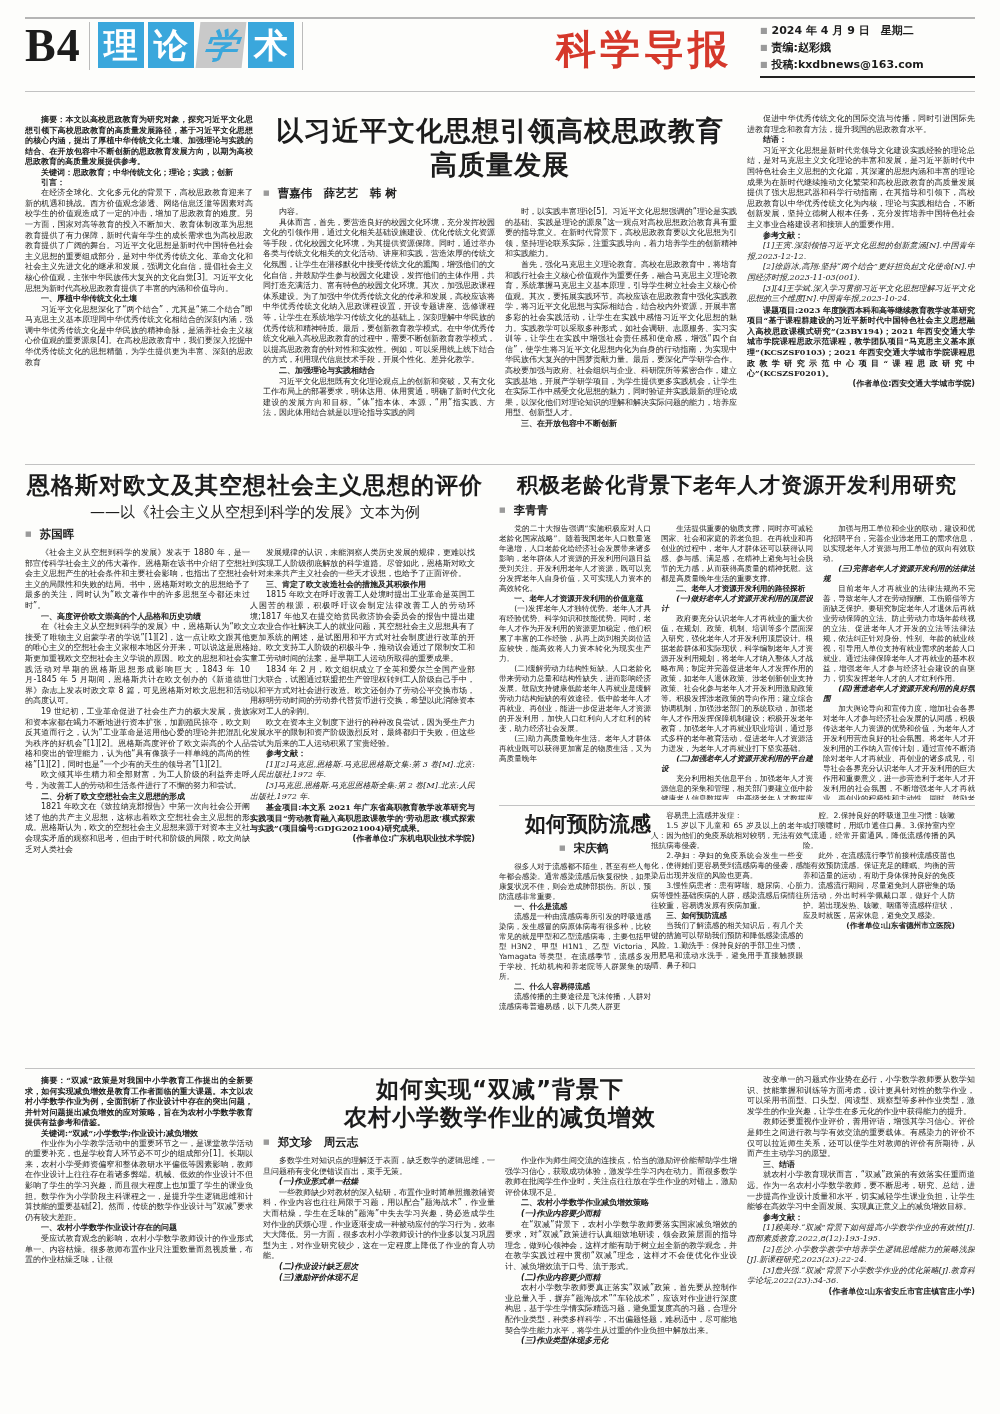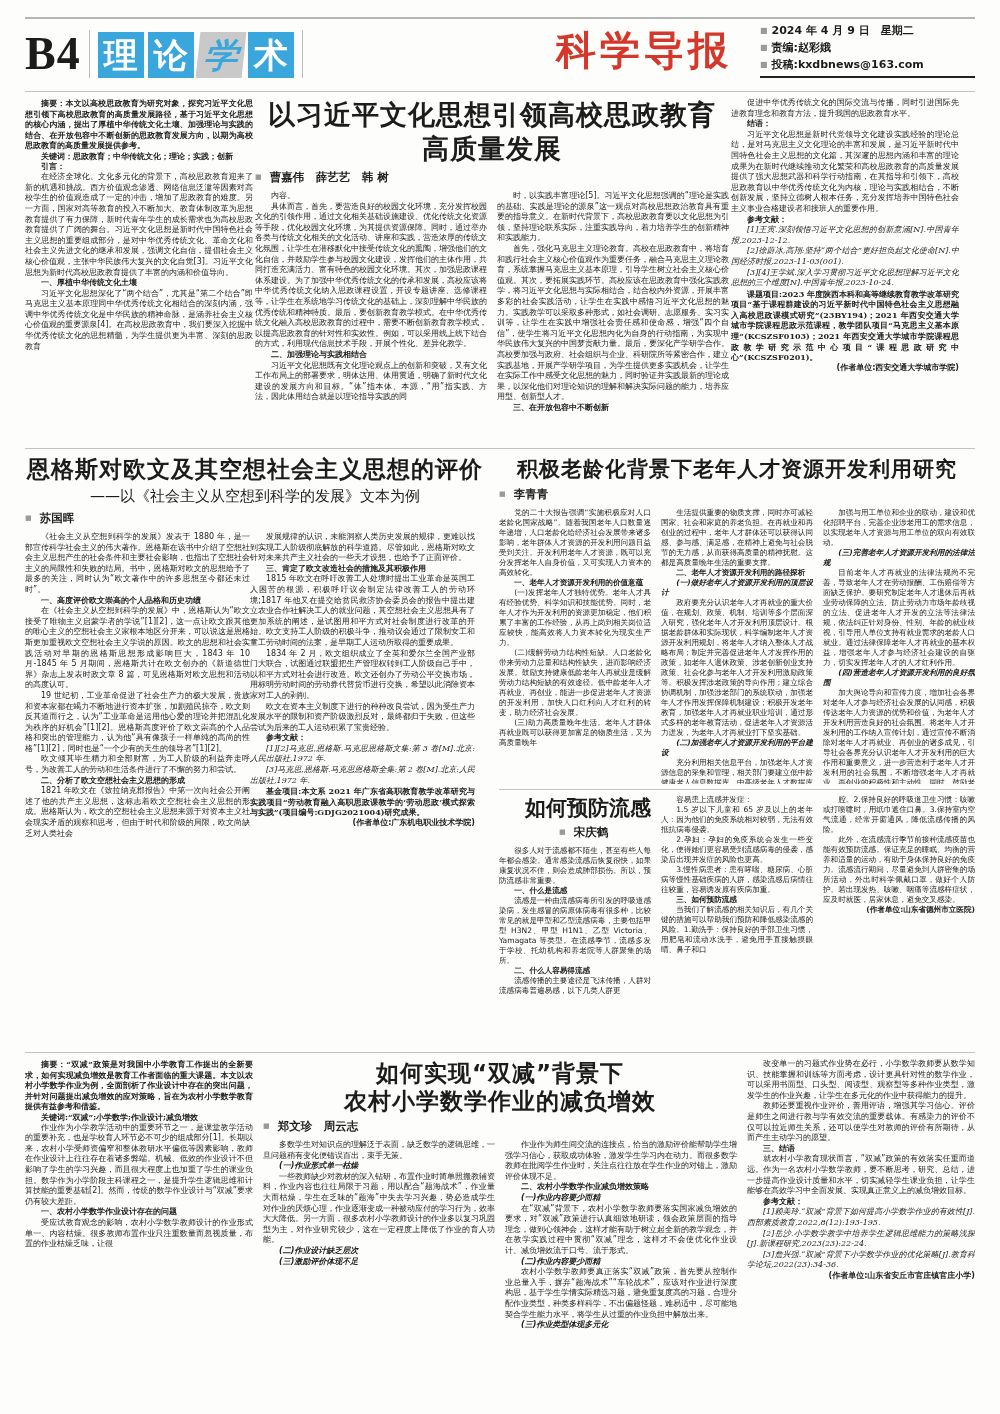--- a/index.html
+++ b/index.html
@@ -4,21 +4,21 @@
 <style>
   *{margin:0;padding:0;box-sizing:border-box}
   html,body{background:#f2f2f0}
   body{width:1000px;height:1414px;margin:0 auto;background:#fdfdfb;color:#1c1c1c;
        font-family:"DejaVu Sans","Liberation Sans",sans-serif;overflow:hidden}
   .page{padding:0 25px;position:relative}
 
   
   header{position:relative;height:86px}
   .hdr-topline{position:absolute;left:0;right:0;top:17px;border-top:2px solid #b5b5b5}
-  .hdr-row{position:absolute;left:0;right:0;top:22px;display:flex;align-items:flex-end}
+  .hdr-row{position:absolute;left:0;right:0;top:22px;display:flex;align-items:flex-start}
   .page-num{font-family:"Liberation Serif","DejaVu Serif",serif;font-weight:bold;font-size:46px;line-height:48px;letter-spacing:1px}
   .vline{width:1px;height:48px;background:#bbb;margin:0 8px}
   .logo{display:flex;gap:4px}
   .lbox{display:inline-block;width:46px;height:46px;font-size:34px;line-height:46px;text-align:center;font-weight:bold}
   .lbox.blue{background:var(--accent-blue,#3aa7dc);color:#fff}
   .lbox.gray{background:var(--logo-gray,#c9c9c9);color:var(--accent-blue,#3aa7dc);font-style:italic;transform:skewX(-6deg)}
   .spacer{flex:1}
   .masthead{font-family:"DejaVu Serif","Liberation Serif",serif;font-weight:bold;
             font-size:40px;color:var(--masthead-red,#d5382b);letter-spacing:4px;margin-right:28px;white-space:nowrap}
   .pubinfo{font-size:11px;line-height:17px;font-weight:600;border-bottom:2px solid #222;padding-bottom:3px;min-width:215px}
@@ -38,35 +38,35 @@
   .col{overflow:hidden}
   .para{font-size:8px;line-height:10.6px;text-align:justify;text-indent:2em;color:#232323}
   .small .para{font-size:7.6px;line-height:10px}
   .para.h{font-weight:bold}
   .para.ab,.para.kw,.para.fund{font-weight:bold;font-family:"DejaVu Serif","Liberation Serif",serif}
   .para.sub{font-weight:bold;font-style:italic}
   .para.ref{font-family:"DejaVu Serif","Liberation Serif",serif;font-style:italic}
   .para.author{font-weight:bold;text-align:right;text-indent:0}
 
   
-  .a1-grid{display:flex;gap:2px;margin-top:6px}
+  .a1-grid{display:flex;gap:10px;margin-top:22px}
   .a1-side{width:228px;height:316px}
   .a1-center{width:474px}
   .a1-ctr-cols{display:flex;gap:10px;margin-top:2px}
   .a1-ctr-cols .col{width:232px;height:252px}
 
   
   .mid{display:flex;gap:14px;margin-top:6px}
   .a2{width:460px}
   .a2-cols{display:flex;margin-top:2px}
   .a2-cols .col{width:225px;height:512px}
   .right-stack{width:476px}
   .a3-cols{display:flex;gap:10px;margin-top:2px}
   .a3-cols .col{width:152px;height:276px}
-  .a4-cols{display:flex;gap:10px;margin-top:4px}
+  .a4-cols{display:flex;margin-top:4px}
   .a4-first{width:152px}
   .a4-first .col{height:198px}
   .a4-cols > .col{width:152px;height:252px}
 
   
   .a5-grid{display:flex;gap:10px;margin-top:6px}
   .a5-side{width:228px;height:372px}
   .a5-center{width:474px}
   .a5-ctr-cols{display:flex;gap:10px;margin-top:2px}
   .a5-ctr-cols .col{width:232px;height:296px}

